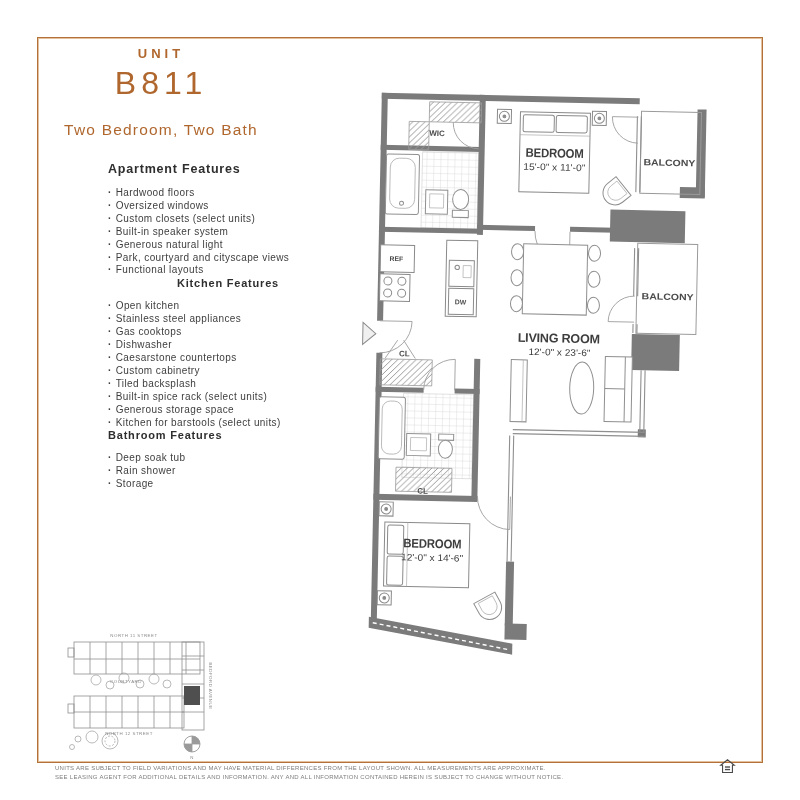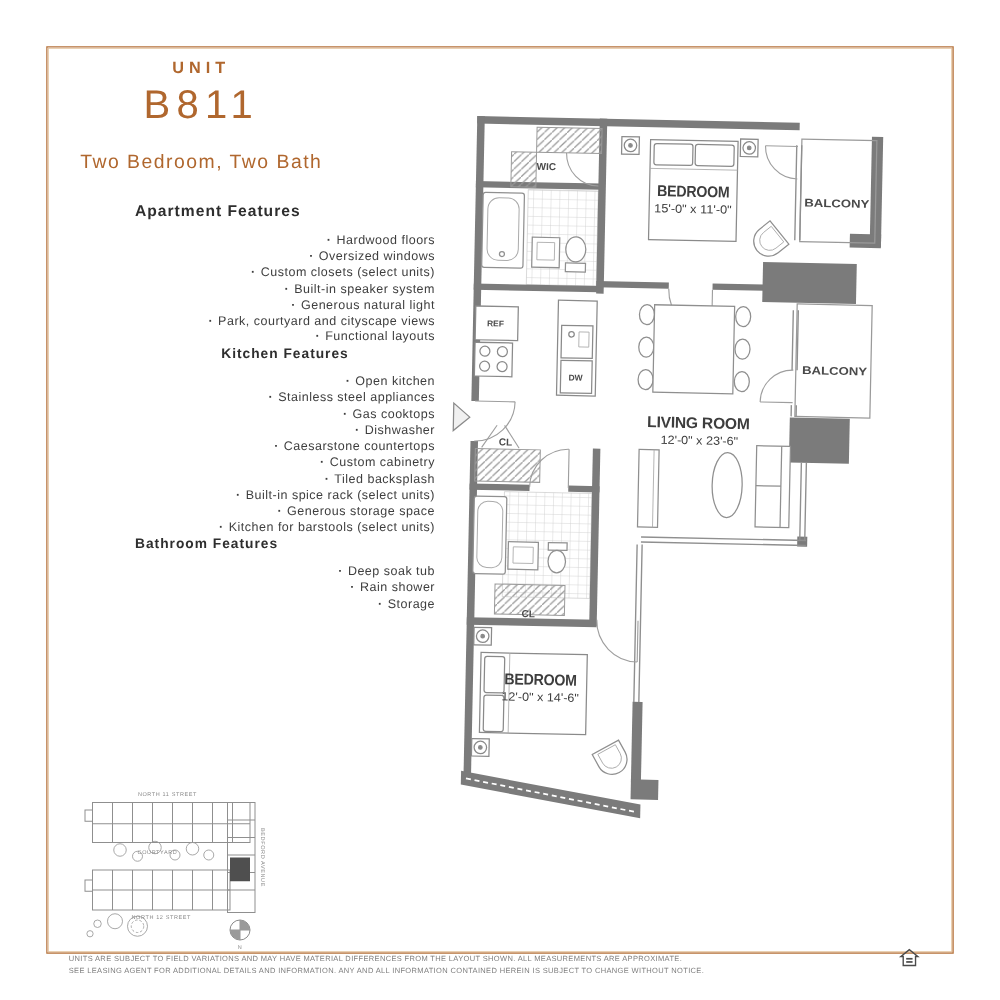--- a/index.html
+++ b/index.html
@@ -9,21 +9,21 @@
          border:1px solid #b5713a;box-shadow:inset 0 0 0 1px #e3c29b;}
   
   .header{position:absolute;left:48px;top:46px;width:226px;text-align:center;color:#b0672e;}
   .eyebrow{font-size:13px;font-weight:700;letter-spacing:4px;}
   .unitnum{font-size:32px;font-weight:400;letter-spacing:5px;line-height:44px;}
   .subtitle{font-size:15.5px;letter-spacing:1.2px;margin-top:16px;}
   
   .features{position:absolute;left:84px;top:162px;width:240px;color:#3e3e3e;margin-left:24px;}
   .features h3{margin:0 0 11px 0;font-size:12.5px;font-weight:700;letter-spacing:0.8px;color:#2e2e2e;}
   .features h3.h-sm{font-size:11px;}
-  .feat{font-size:10px;line-height:12.9px;letter-spacing:0.4px;white-space:nowrap;text-align:right;}
+  .feat{font-size:10px;line-height:12.9px;letter-spacing:0.4px;white-space:nowrap;}
   .feat::before{content:"·";font-weight:700;padding-right:4px;}
   .gap-k{margin-top:47px;text-align:center;}
   .gap-b{margin-top:22px;}
   
   .plan{position:absolute;left:352px;top:84px;width:360px;height:580px;}
   .sitemap{position:absolute;left:64px;top:626px;width:170px;height:140px;}
   
   .rm{font:700 12.5px "Liberation Sans",sans-serif;fill:#3d3d3d;letter-spacing:-0.2px;}
   .dim{font:400 9.5px "Liberation Sans",sans-serif;fill:#3d3d3d;}
   .bal{font:700 9px "Liberation Sans",sans-serif;fill:#4a4a4a;}

